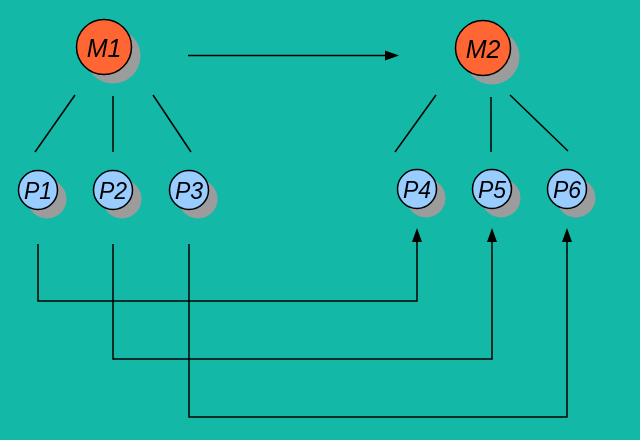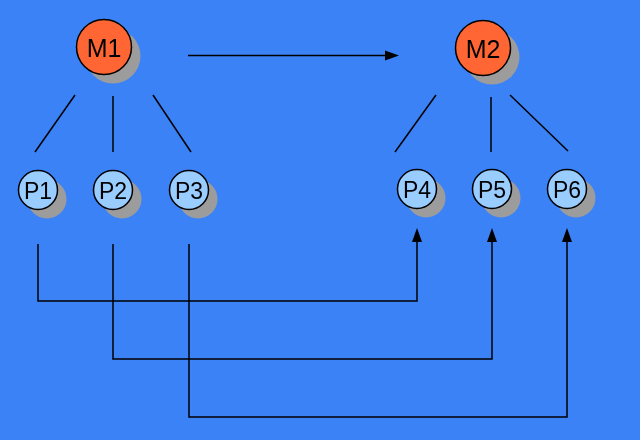--- a/index.html
+++ b/index.html
@@ -5,22 +5,23 @@
   html, body {
     margin: 0;
     padding: 0;
     background: #FFFFFF;
     font-family: "Liberation Sans", sans-serif;
   }
   .stage {
     position: relative;
     width: 640px;
     height: 440px;
-    background: #3b82f6;
+    background: #14b8a6;
     overflow: hidden;
+    font-style: italic;
   }
   svg { display: block; }
   text {
     font-family: "Liberation Sans", sans-serif;
     user-select: none;
   }
 </style>
 </head>
 <body>
 

